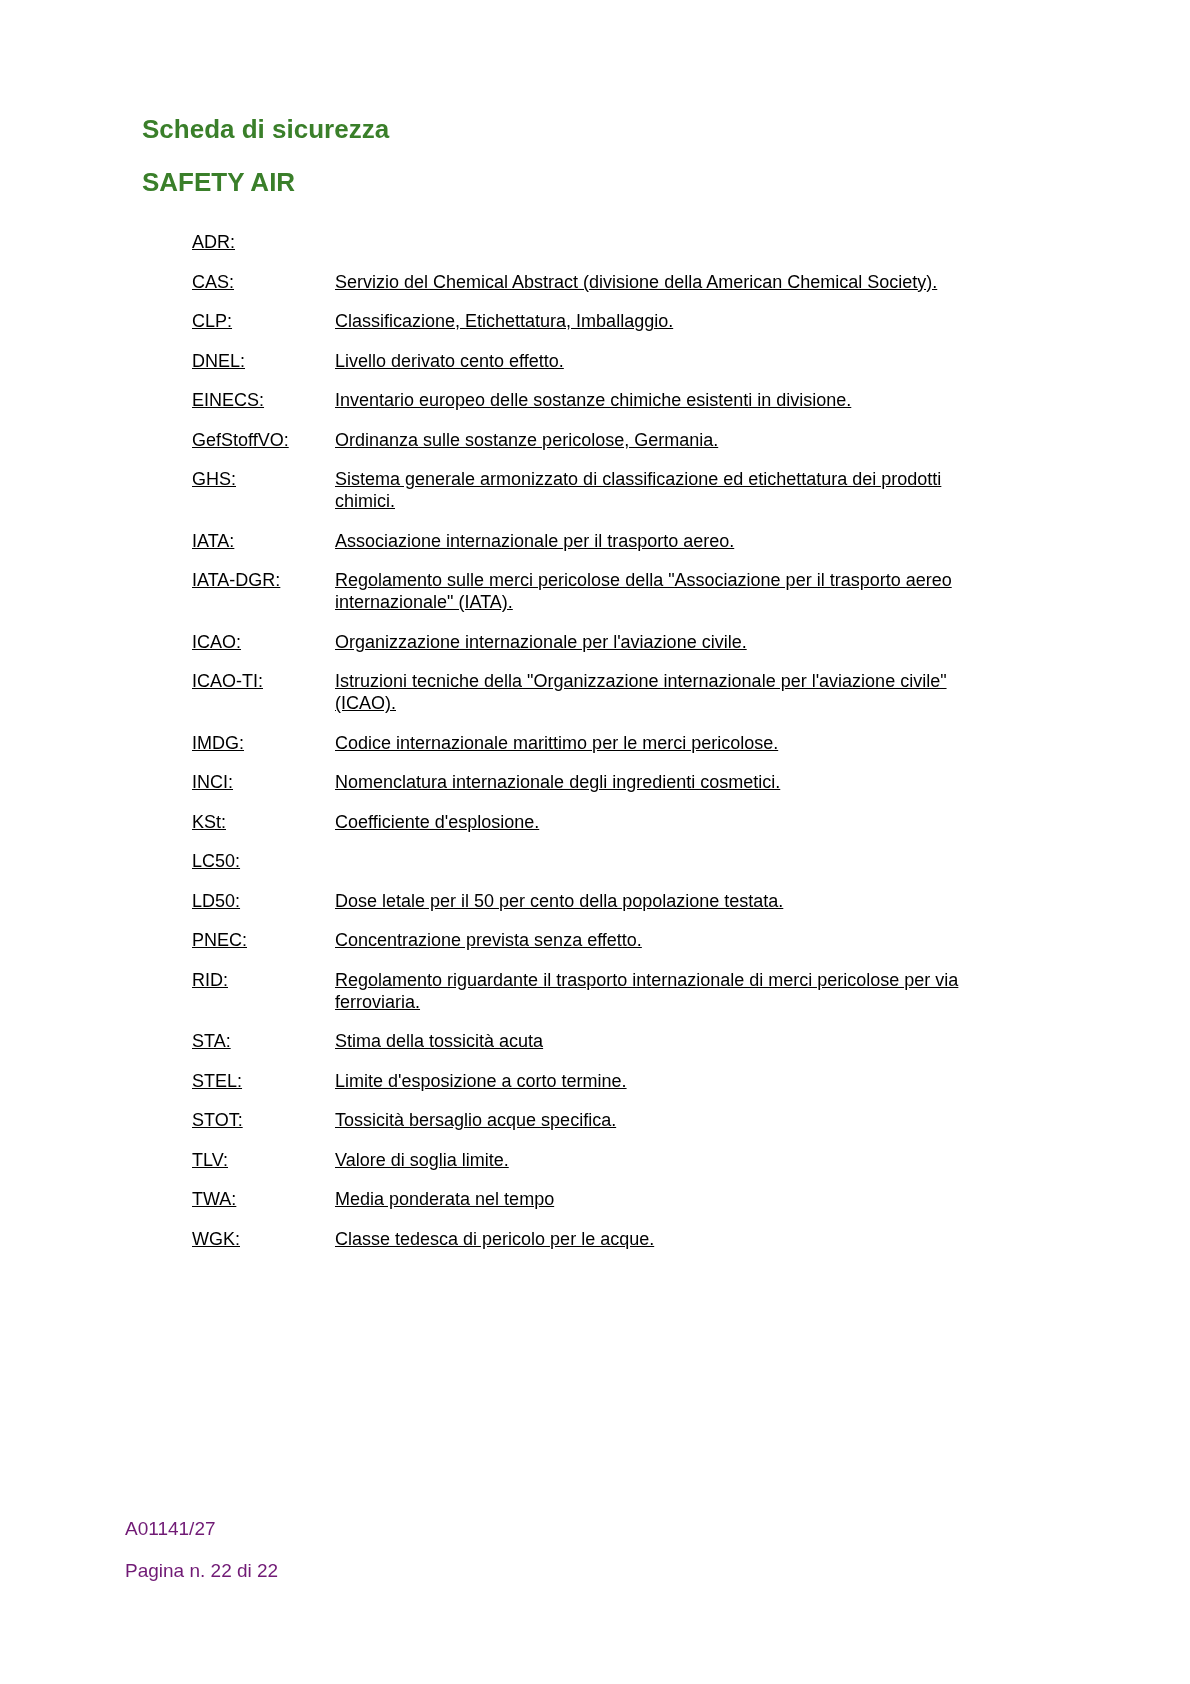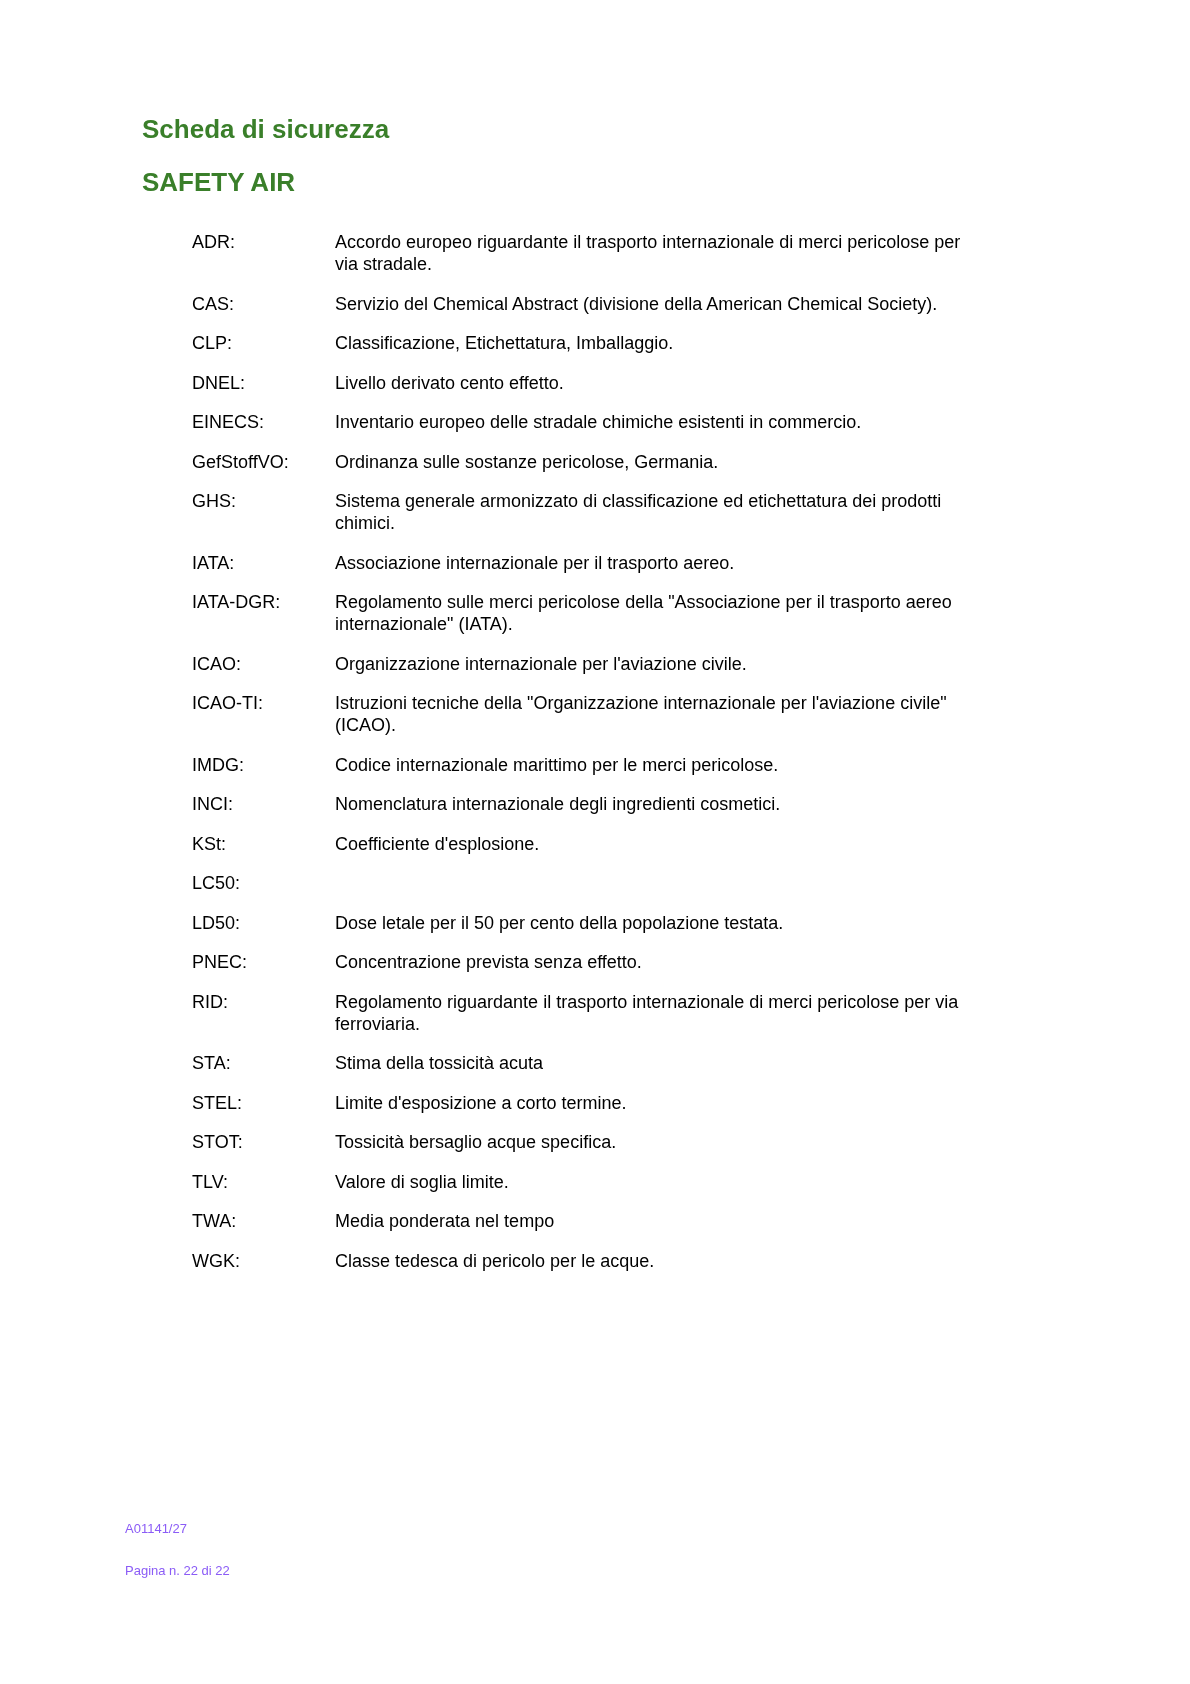--- a/index.html
+++ b/index.html
@@ -8,62 +8,61 @@
       font-family: "Liberation Sans", sans-serif; color: #000000;
     }
     .title {
       position: absolute; left: 142px; margin: 0;
       font-weight: bold; font-size: 26px; color: #3a7f2a;
       line-height: 30px;
     }
     #doc-title { top: 114px; }
     #product-name { top: 167px; }
     .glossary {
-      position: absolute; left: 192px; top: 231px; width: 800px;
+      position: absolute; left: 192px; top: 231px; width: 800px; text-decoration: underline;
     }
     .row {
       display: flex; font-size: 18px; line-height: 22px;
       margin-bottom: 17.5px;
     }
     .term { width: 143px; flex: 0 0 143px; }
     .def { width: 640px; }
     .footer {
-      position: absolute; left: 125px; font-size: 13px; color: #8b5cf6;
+      position: absolute; left: 125px; font-size: 19px; color: #701a75;
       line-height: 22px;
     }
     #footer-code { top: 1518px; }
     #footer-page { top: 1560px; text-align: right; }
   </style>
 </head>
 <body>
 
 <h1 id="doc-title" class="title">Scheda di sicurezza</h1>
 <h2 id="product-name" class="title">SAFETY AIR</h2>
 
 <div class="glossary" id="glossary">
 
 <div class="row">
       <span class="term">ADR:</span>
-      <span class="def">Accordo europeo riguardante il trasporto internazionale di merci pericolose per via stradale.</span>
     </div>
     <div class="row">
       <span class="term">CAS:</span>
       <span class="def">Servizio del Chemical Abstract (divisione della American Chemical Society).</span>
     </div>
     <div class="row">
       <span class="term">CLP:</span>
       <span class="def">Classificazione, Etichettatura, Imballaggio.</span>
     </div>
     <div class="row">
       <span class="term">DNEL:</span>
       <span class="def">Livello derivato cento effetto.</span>
     </div>
     <div class="row">
       <span class="term">EINECS:</span>
-      <span class="def">Inventario europeo delle stradale chimiche esistenti in commercio.</span>
+      <span class="def">Inventario europeo delle sostanze chimiche esistenti in divisione.</span>
     </div>
     <div class="row">
       <span class="term">GefStoffVO:</span>
       <span class="def">Ordinanza sulle sostanze pericolose, Germania.</span>
     </div>
     <div class="row">
       <span class="term">GHS:</span>
       <span class="def">Sistema generale armonizzato di classificazione ed etichettatura dei prodotti chimici.</span>
     </div>
     <div class="row">

